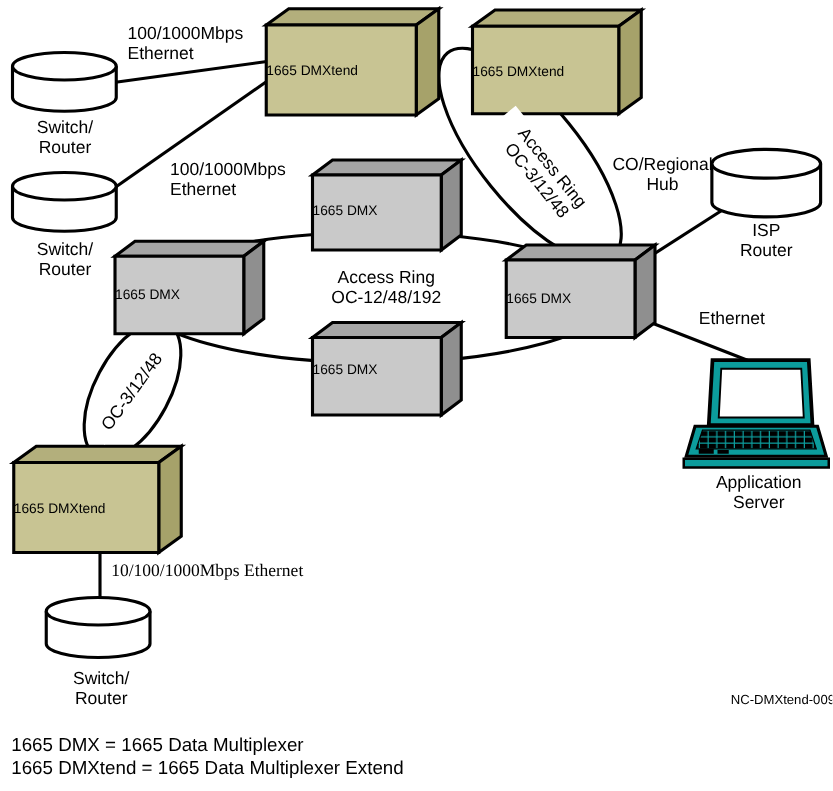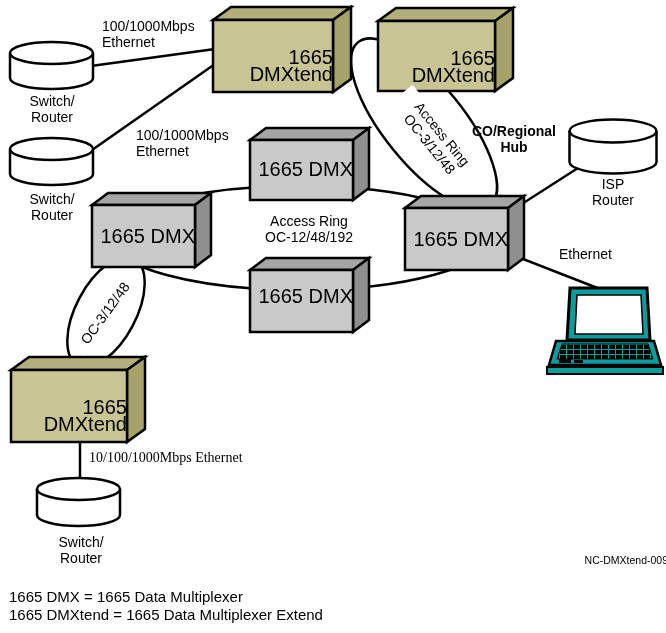--- a/index.html
+++ b/index.html
@@ -1,21 +1,21 @@
 <!DOCTYPE html>
 <html><head>
 <meta charset="utf-8">
 <style>
   html,body{margin:0;padding:0;background:#fff;}
   .stage{position:relative;width:666px;height:633px;background:#fff;overflow:hidden;
          font-family:"Liberation Sans", sans-serif;color:#000;}
   .stage svg{position:absolute;left:0;top:0;}
   .lbl{position:absolute;font-size:14px;line-height:16px;white-space:pre-line;}
   .center{text-align:center;}
-  .boxlbl{position:absolute;font-size:20px;line-height:17px;text-align:right;white-space:pre-line;}
+  .boxlbl{position:absolute;font-size:11px;line-height:17px;text-align:left;white-space:pre-line;}
   .rot{background:#fff;padding:0 2px;}
   .legend{position:absolute;font-size:15px;line-height:17.5px;white-space:pre-line;}
   .figid{position:absolute;font-size:10.5px;text-align:right;}
   .oliveF{fill:#C8C493;} .oliveT{fill:#B3AF7C;} .oliveS{fill:#A6A26A;}
   .grayF{fill:#C9C9C9;}  .grayT{fill:#A5A5A5;}  .grayS{fill:#8F8F8F;}
   .ln{stroke:#000;stroke-width:2.5;fill:none;}
   .shape{stroke:#000;stroke-width:2.5;stroke-linejoin:miter;}
   .cyl{fill:#fff;stroke:#000;stroke-width:2.5;}
   .teal{fill:#0C9C9C;}
 </style>
@@ -117,22 +117,24 @@
   <div class="boxlbl" style="left:405px;top:231px;width:103px;">1665 DMX</div>
 
   <div class="lbl center" style="left:10px;top:93px;width:84px;">Switch/
 Router</div>
   <div class="lbl center" style="left:10px;top:191px;width:84px;">Switch/
 Router</div>
   <div class="lbl center" style="left:39px;top:534px;width:84px;">Switch/
 Router</div>
   <div class="lbl center" style="left:573px;top:176px;width:80px;text-align:center;">ISP
 Router</div>
-  <div class="lbl center" style="left:462px;top:123px;width:104px;font-weight:bold;">CO/Regional
+  <div class="lbl center" style="left:478px;top:123px;width:104px;">CO/Regional
 Hub</div>
+  <div class="lbl center" style="left:557px;top:377px;width:100px;">Application
+Server</div>
 
   <div class="lbl" style="left:102px;top:18px;">100/1000Mbps
 Ethernet</div>
   <div class="lbl" style="left:136px;top:127px;">100/1000Mbps
 Ethernet</div>
   <div class="lbl" style="left:89px;top:450px;font-family:Liberation Serif, serif;">10/100/1000Mbps Ethernet</div>
   <div class="lbl" style="left:559px;top:246px;">Ethernet</div>
   <div class="lbl center" style="left:240px;top:213px;width:138px;">Access Ring
 OC-12/48/192</div>
   <div class="lbl center rot" style="left:379px;top:123px;width:110px;transform:rotate(51deg);">Access Ring

